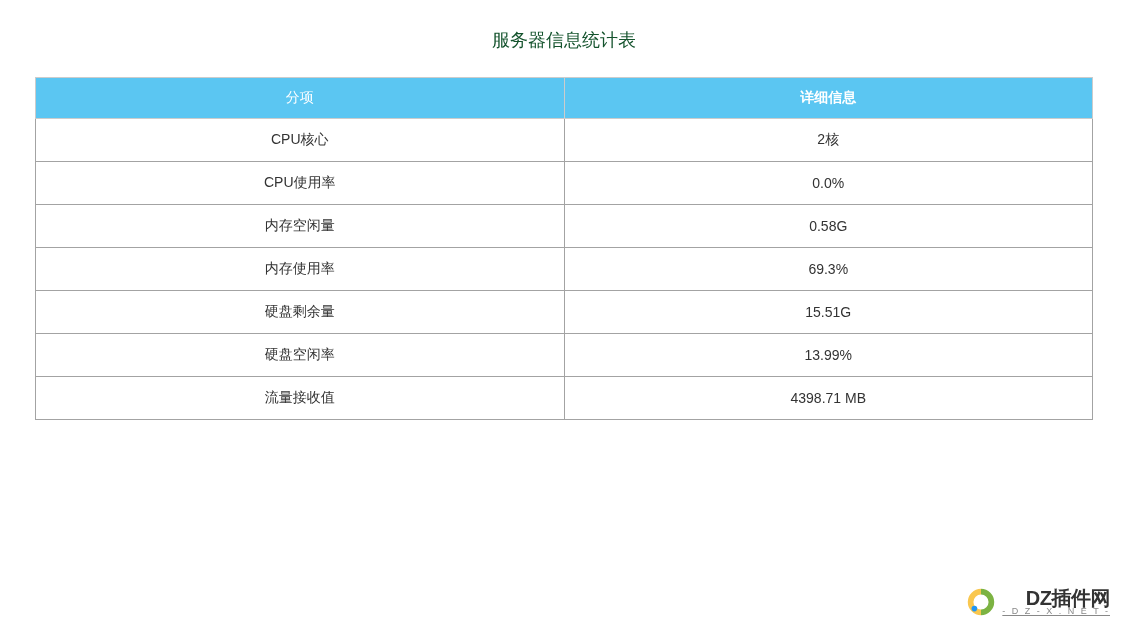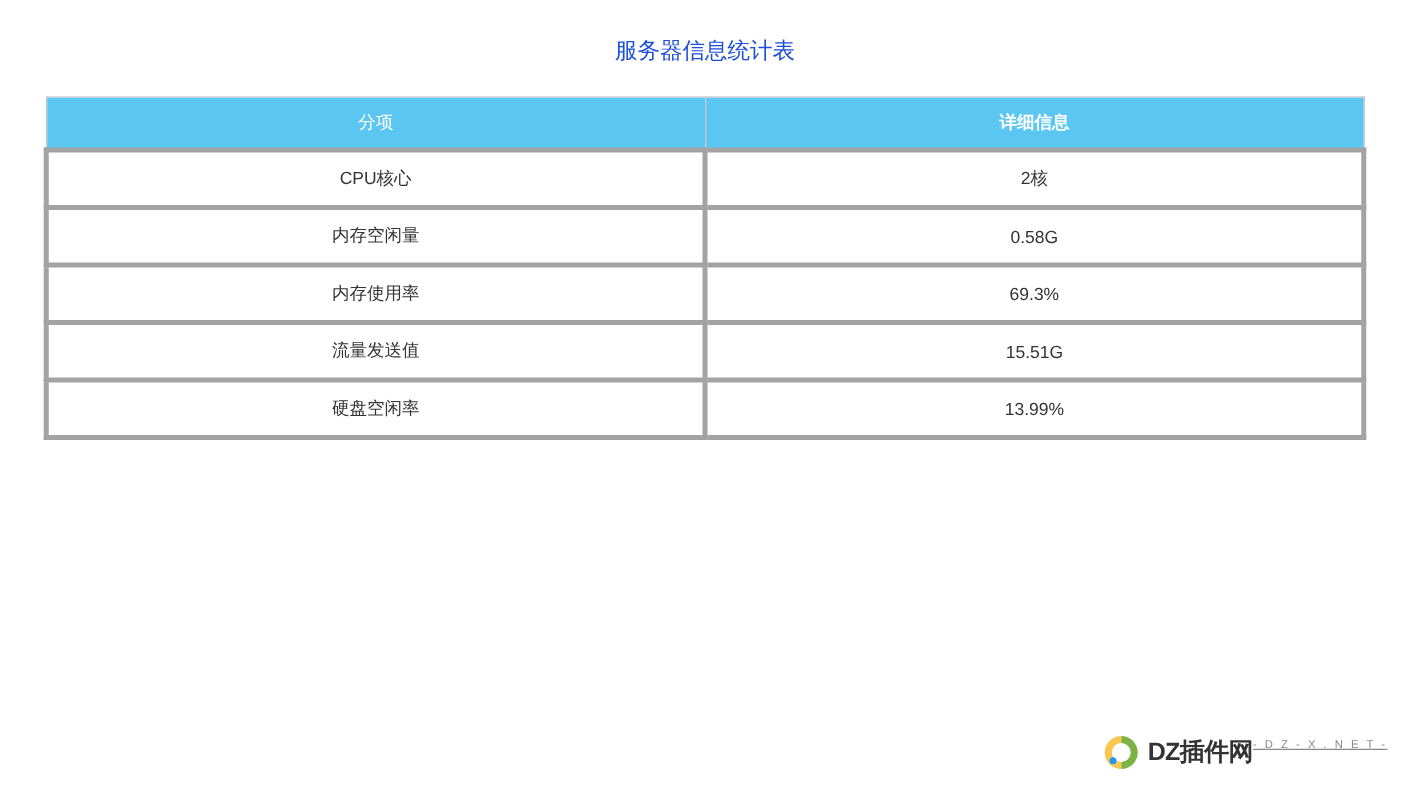--- a/index.html
+++ b/index.html
@@ -9,63 +9,65 @@
       width: 1128px;
       height: 637px;
       position: relative;
     }
     .container {
       padding: 28px 35px 0 35px;
     }
     .title {
       text-align: center;
       font-size: 18px;
-      color: #1d4ed8;
+      color: #14532d;
       margin-bottom: 25px;
       font-weight: normal;
     }
     table {
       width: 100%;
       border-collapse: collapse;
     }
     th {
       background: #5bc6f2;
       color: #ffffff;
       font-weight: normal;
       font-size: 14px;
       padding: 11px 1px;
       border: 1px solid #ccc;
       text-align: center;
     }
     td {
       font-size: 14px;
       color: #333;
       padding: 12px 0;
-      border: 4px solid #a3a3a3;
+      border: 1px solid #a3a3a3;
       text-align: center;
     }
     .col1 { width: 50%; }
     .col2 { width: 50%; font-weight: bold; }
     .watermark {
       position: absolute;
       right: 18px;
       bottom: 18px;
       display: flex;
       align-items: center;
       gap: 4px;
     }
     .watermark-icon {
       width: 34px;
       height: 34px;
       position: relative;
     }
     .watermark-icon svg { width: 34px; height: 34px; }
     .watermark-text {
       display: flex;
+      flex-direction: column;
       line-height: 1.0;
+      align-items: flex-end;
     }
     .watermark-text .big {
       font-size: 20px;
       font-weight: bold;
       color: #333;
       letter-spacing: -0.5px;
     }
     .watermark-text .small {
       font-size: 9px;
       color: #888;
@@ -86,34 +88,42 @@
         <th class="col1">分项</th>
         <th class="col2">详细信息</th>
       </tr>
     </thead>
     <tbody>
       <tr>
         <td>CPU核心</td>
         <td>2核</td>
       </tr>
       <tr>
+        <td>CPU使用率</td>
+        <td>0.0%</td>
+      </tr>
+      <tr>
         <td>内存空闲量</td>
         <td>0.58G</td>
       </tr>
       <tr>
         <td>内存使用率</td>
         <td>69.3%</td>
       </tr>
       <tr>
-        <td>流量发送值</td>
+        <td>硬盘剩余量</td>
         <td>15.51G</td>
       </tr>
       <tr>
         <td>硬盘空闲率</td>
         <td>13.99%</td>
+      </tr>
+      <tr>
+        <td>流量接收值</td>
+        <td>4398.71 MB</td>
       </tr>
     </tbody>
   </table>
 </div>
 
 <div class="watermark">
   <div class="watermark-icon">
     <svg viewBox="0 0 36 36">
       <path d="M 18 4 A 14 14 0 0 1 32 18 A 14 14 0 0 1 18 32 L 18 26 A 8 8 0 0 0 26 18 A 8 8 0 0 0 18 10 Z" fill="#7cb342"></path>
       <path d="M 18 4 A 14 14 0 0 0 4 18 A 14 14 0 0 0 18 32 L 18 26 A 8 8 0 0 1 10 18 A 8 8 0 0 1 18 10 Z" fill="#f9c74f"></path>

